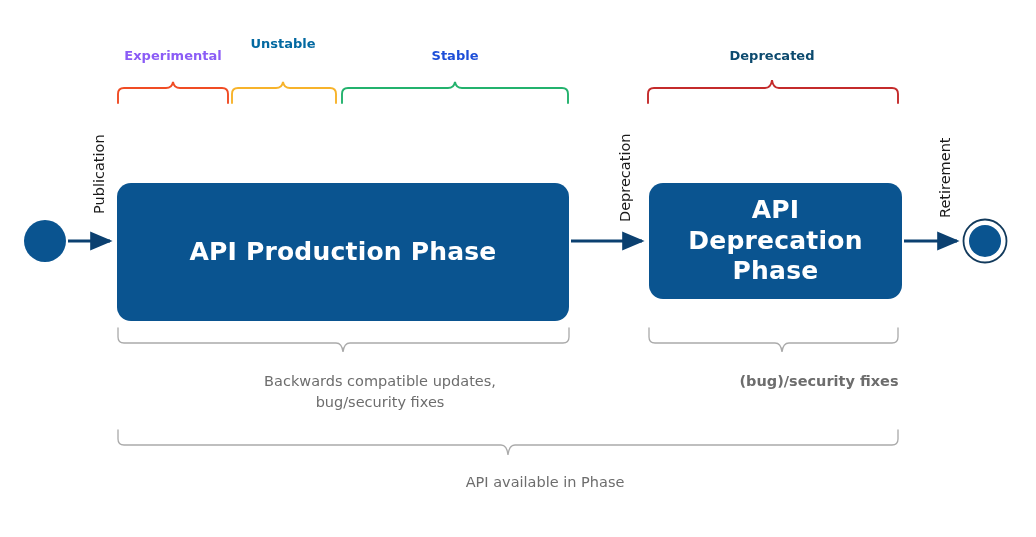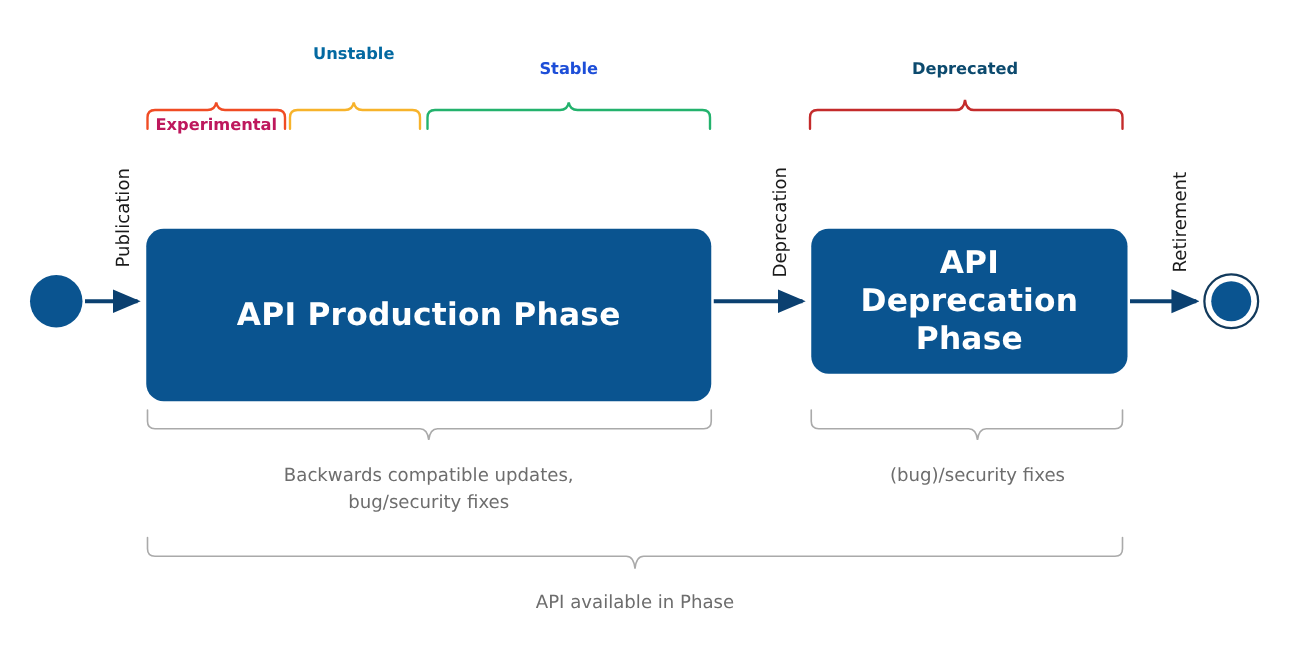--- a/index.html
+++ b/index.html
@@ -68,36 +68,37 @@
   #vlabel-retirement  { left: 937px; top: 218px; }
 
   .brace-label {
     position: absolute;
     font-size: 13px;
     font-weight: 600;
     white-space: nowrap;
     transform: translateX(-50%);
     text-align: center;
   }
-  #label-experimental { left: 173px; top: 48px; color: #be185d; margin-top: 45px; }
+  #label-experimental { left: 173px; top: 48px; color: #8b5cf6; }
   #label-unstable     { left: 283px; top: 36px; color: #0369a1; }
   #label-stable       { left: 455px; top: 48px; color: #1d4ed8; }
   #label-deprecated   { left: 772px; top: 48px; color: #0c4a6e; }
 
   .bottom-label {
     position: absolute;
     font-size: 14.5px;
     color: #6d6d6d;
     white-space: pre;
     text-align: center;
     transform: translateX(-50%);
     line-height: 1.45;
+    margin-left: 37px;
   }
   #label-backwards   { left: 343px; top: 371px; }
-  #label-bugsecurity { left: 782px; top: 371px; }
+  #label-bugsecurity { left: 782px; top: 371px; font-weight: bold; }
   #label-available   { left: 508px; top: 472px; }
 </style>
 </head>
 <body>
 
 <div id="diagram-root">
 
   <svg class="layer" viewBox="0 0 1036 537">
     <defs>
       <marker id="arrowhead" markerWidth="7" markerHeight="7" refX="6.2" refY="3" orient="auto">

